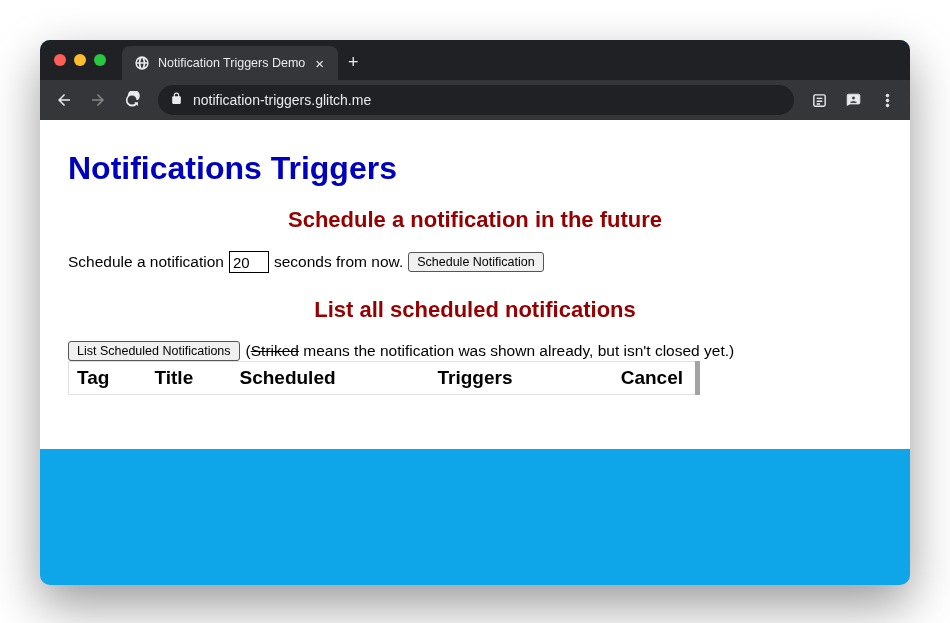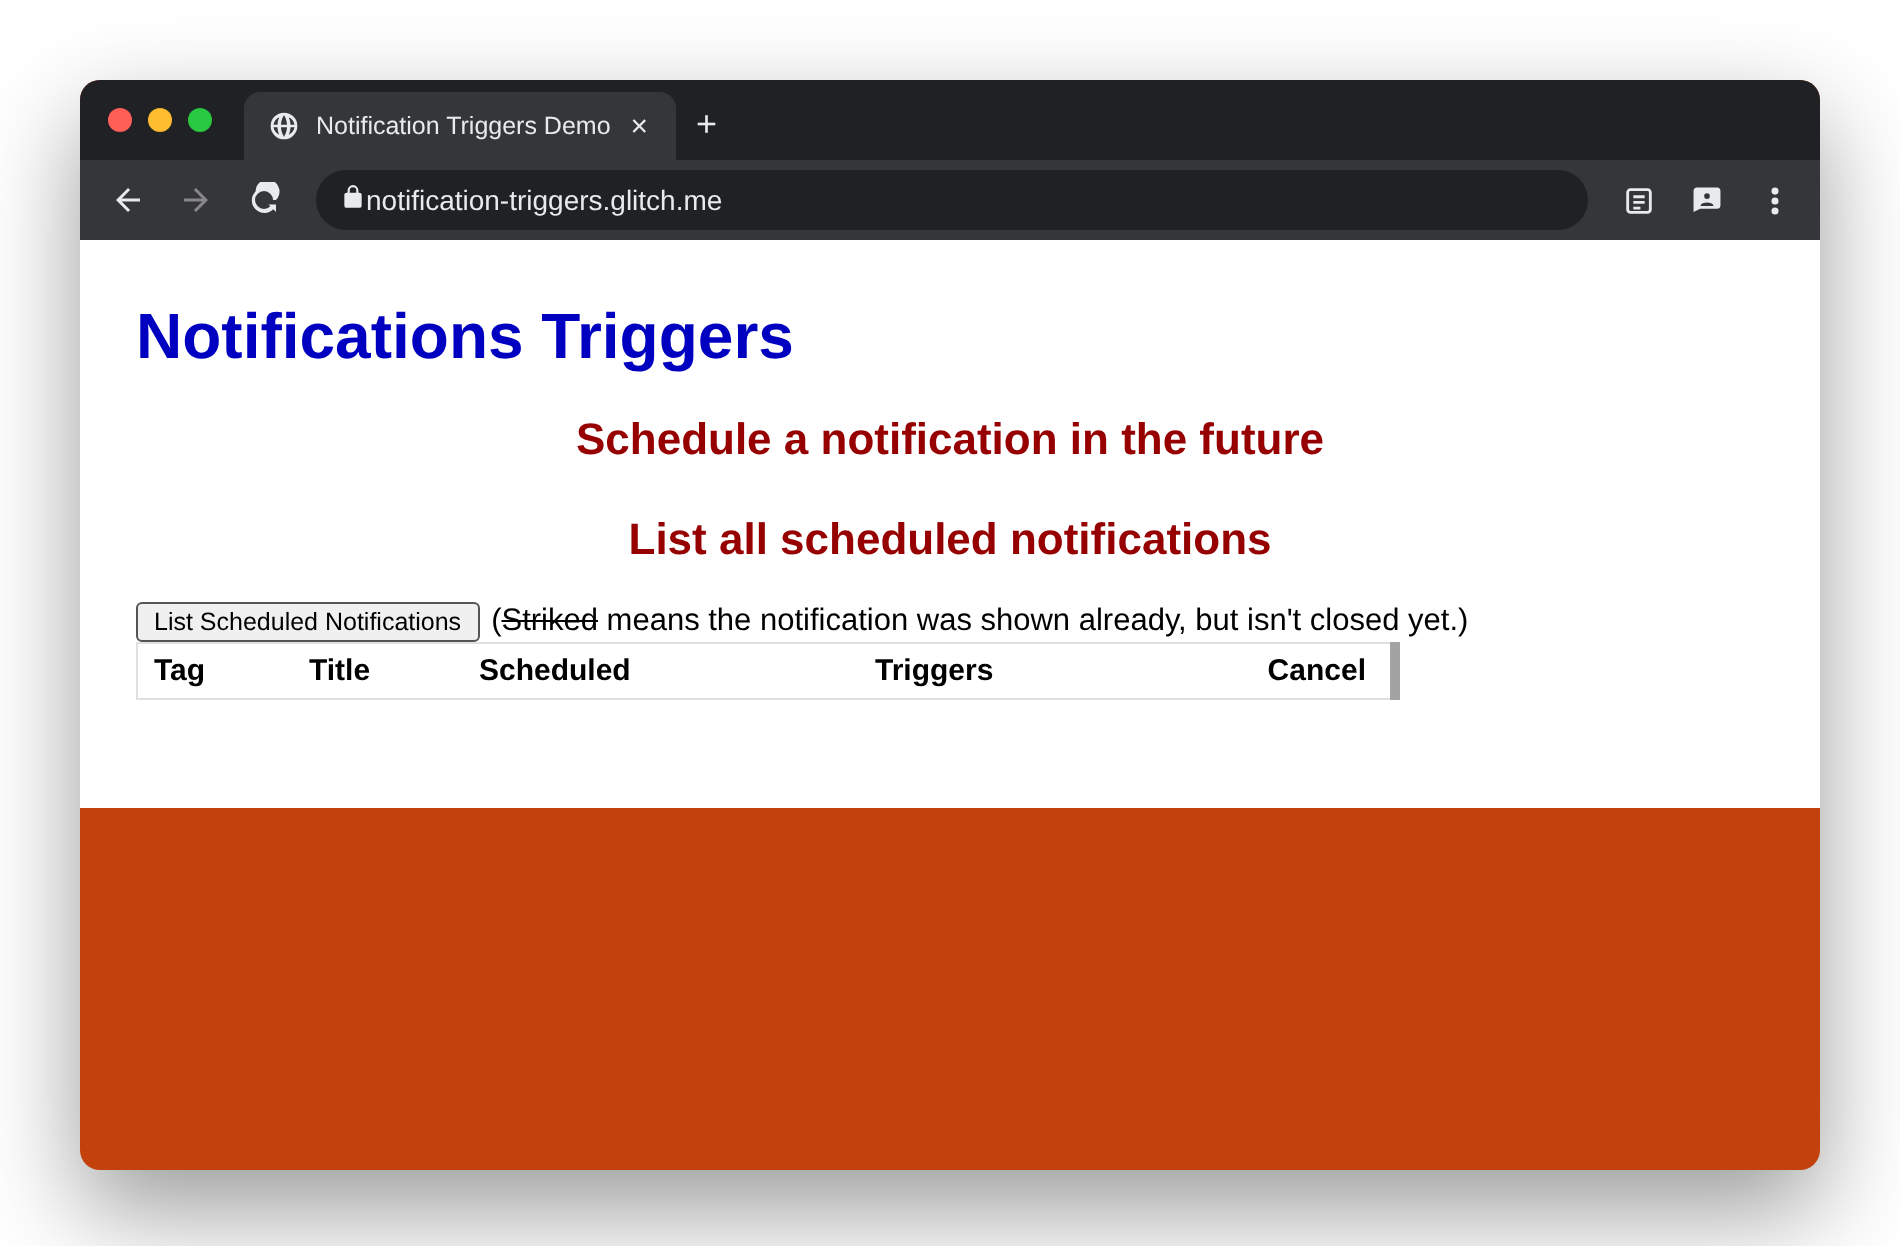--- a/index.html
+++ b/index.html
@@ -4,21 +4,21 @@
   <style>
     * { margin: 0; padding: 0; box-sizing: border-box; }
     body {
       font-family: -apple-system, BlinkMacSystemFont, "Segoe UI", Helvetica, Arial, sans-serif;
       background: transparent;
       padding: 40px;
     }
     .window {
       width: 870px;
       height: 545px;
-      background: #c2410c;
+      background: #0ea5e9;
       border-radius: 10px;
       overflow: hidden;
       box-shadow: 0 20px 50px rgba(0,0,0,0.4);
     }
     .tab-bar {
       height: 40px;
       background: #202124;
       display: flex;
       align-items: center;
       padding: 0 8px;
@@ -99,20 +99,21 @@
     .nav-btn.disabled { color: #888; }
     .nav-btn svg { width: 18px; height: 18px; fill: currentColor; }
     .address-bar {
       flex: 1;
       height: 30px;
       background: #202124;
       border-radius: 15px;
       display: flex;
       align-items: center;
       padding: 0 12px;
+      gap: 10px;
       color: #e8eaed;
       font-size: 14px;
       margin: 0 6px;
     }
     .lock-icon svg { width: 13px; height: 13px; fill: #e8eaed; }
     .url-text { flex: 1; }
     .toolbar-right {
       display: flex;
       align-items: center;
       gap: 8px;
@@ -173,21 +174,21 @@
     .note-row {
       font-size: 15.5px;
       display: flex;
       align-items: center;
       gap: 6px;
       margin-bottom: 0;
     }
     .striked { text-decoration: line-through; }
     table {
       border-collapse: collapse;
-      font-size: 15px;
+      font-size: 19px;
     }
     th {
       text-align: left;
       font-weight: 700;
       padding: 5px 12px 5px 8px;
       border-top: 1px solid #e0e0e0;
       border-bottom: 1px solid #e0e0e0;
     }
     th:first-child { border-left: 1px solid #e0e0e0; }
     th:last-child { border-right: 5px solid #a3a3a3; text-align: right; }
@@ -265,20 +266,26 @@
           </svg>
       </div>
     </div>
   </div>
 
   <div class="content">
     <h1>Notifications Triggers</h1>
 
     <div class="section">
       <h2>Schedule a notification in the future</h2>
+      <div class="form-row">
+        <span>Schedule a notification</span>
+        <input class="num-input" type="text" value="20" style="">
+        <span>seconds from now.</span>
+        <button class="btn">Schedule Notification</button>
+      </div>
     </div>
 
     <div class="section">
       <h2>List all scheduled notifications</h2>
       <div class="note-row">
         <button class="btn">List Scheduled Notifications</button>
         <span><span>(</span><span class="striked">Striked</span><span> means the notification was shown already, but isn't closed yet.)</span></span>
       </div>
       <table>
         <thead>

